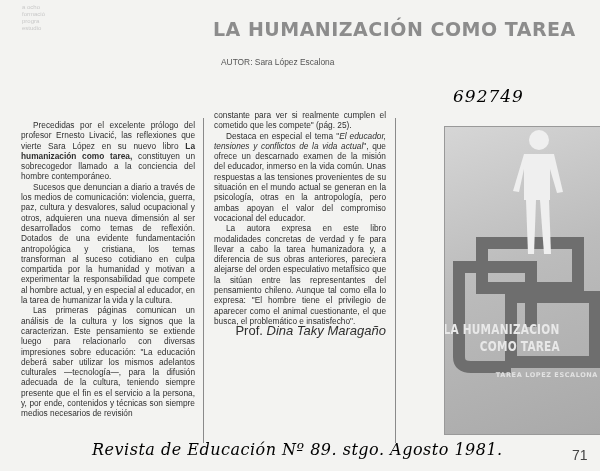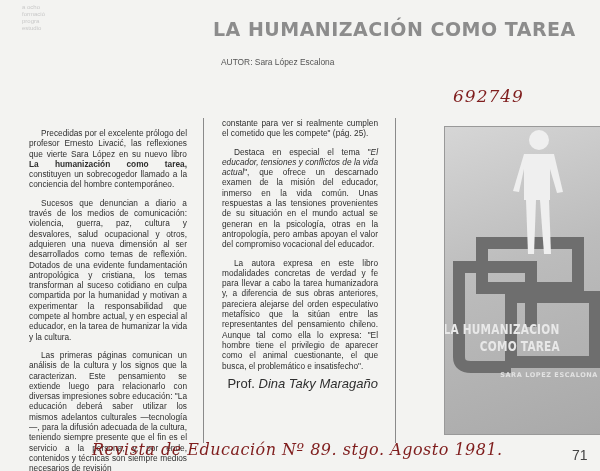--- a/index.html
+++ b/index.html
@@ -42,21 +42,21 @@
       line-height: 11px;
       color: #555;
       margin-left: 8px;
     }
     .meta div { white-space: nowrap; }
     .meta .edit { padding-left: 2px; }
     .hand {
       position: absolute;
       font-family: "DejaVu Serif", serif;
       font-style: italic;
-      color: #7f1d1d;
+      color: #000000;
       white-space: nowrap;
     }
     .hand-id {
       left: 453px;
       top: 86px;
       font-size: 17px;
       letter-spacing: 1px;
     }
     .hand-citation {
       left: 92px;
@@ -65,21 +65,21 @@
       letter-spacing: 0.5px;
     }
     .col {
       position: absolute;
       font-size: 8.3px;
       line-height: 10.3px;
       color: #2f2f2f;
       text-align: justify;
       hyphens: manual;
     }
-    .col p { margin: 8px; text-indent: 12px; }
+    .col p { margin: 0; text-indent: 12px; }
     .col b { font-weight: bold; }
     .col i { font-style: italic; }
     .col1 {
       left: 21px;
       top: 120px;
       width: 174px;
     }
     .col2 {
       left: 214px;
       top: 110px;
@@ -192,18 +192,18 @@
 
     <g fill="#efefef">
       <circle cx="94" cy="13" r="10"></circle>
       <path d="M79 27 L109 27 L118 65 L112 66 L105 42 L105 73 L79 73 L79 42 L74 65 L68 64 Z"></path>
       <path d="M81 73 L91 73 L89 127 L83 127 Z"></path>
       <path d="M95 73 L104 73 L106 127 L99 127 Z"></path>
     </g>
   </svg>
   <div class="cover-title cover-title-1">LA HUMANIZACION</div>
   <div class="cover-title cover-title-2">COMO TAREA</div>
-  <div class="cover-author">SARA LOPEZ ESCALONA</div>
+  <div class="cover-author">TAREA LOPEZ ESCALONA</div>
 </div>
 
 <div class="page-number">71</div>
 
 <div class="hand hand-citation">Revista de Educación Nº 89. stgo. Agosto 1981.</div>
 
 </body></html>

